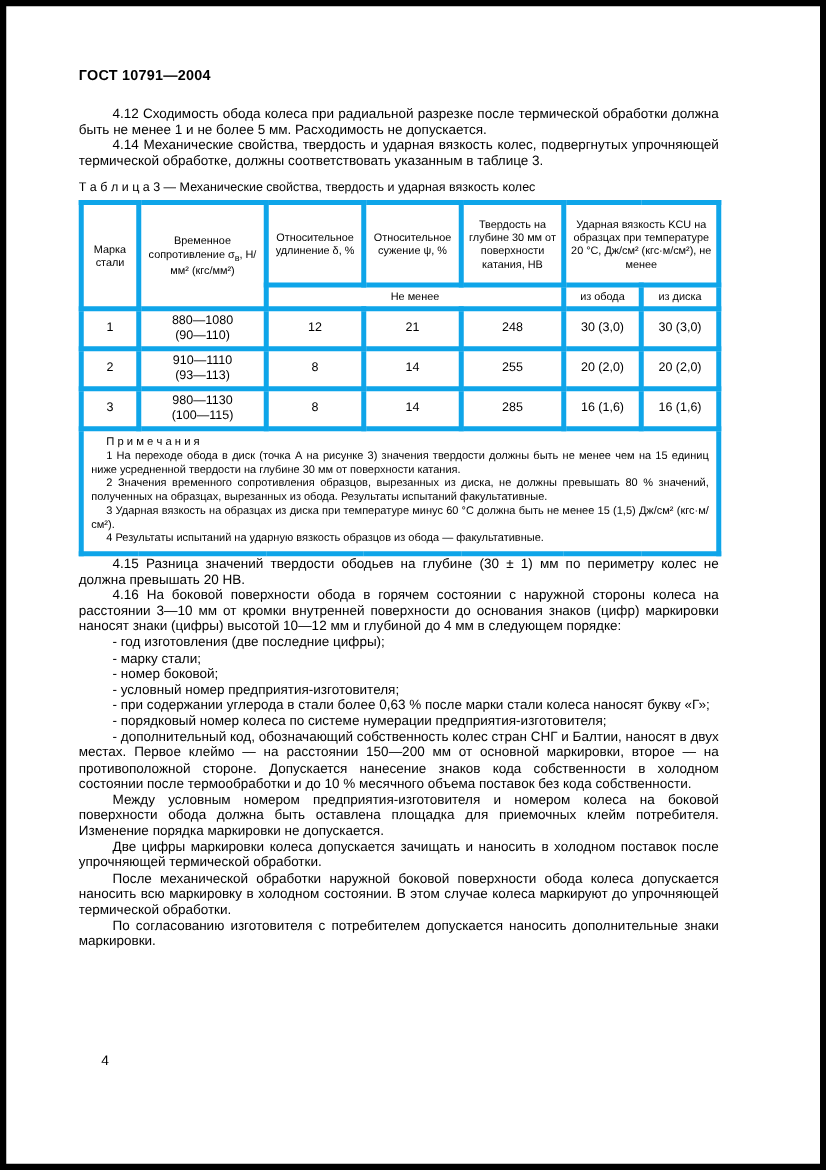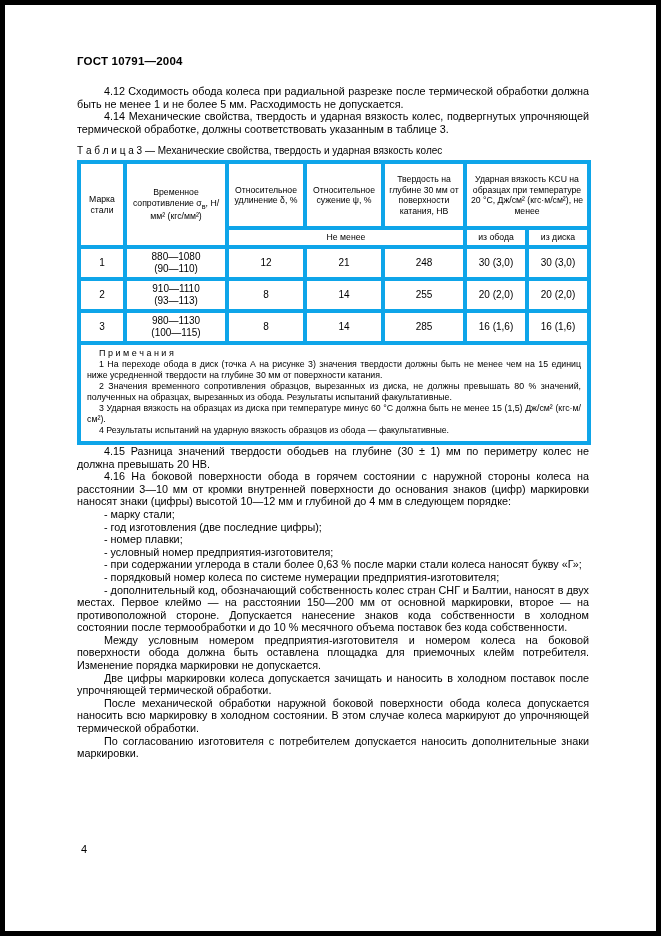--- a/index.html
+++ b/index.html
@@ -9,21 +9,21 @@
     position:relative;
     width:661px; height:936px;
     margin:0 auto;
     background:#ffffff;
     border:5px solid #000000;
     overflow:hidden;
     color:#000;
   }
   .content {
     position:absolute;
-    left:72px; top:50px;
+    left:58px; top:50px;
     width:512px;
   }
   .gost-header {
     font-weight:bold;
     font-size:11.5px;
     letter-spacing:0.2px;
     margin-bottom:18px;
   }
   p.body {
     font-size:10.8px;
@@ -166,23 +166,23 @@
             <p class="note">3 Ударная вязкость на образцах из диска при температуре минус 60 °С должна быть не менее 15 (1,5) Дж/см² (кгс·м/см²).</p>
             <p class="note">4 Результаты испытаний на ударную вязкость образцов из обода — факультативные.</p>
           </td>
         </tr>
       </tbody>
     </table>
 
     <p class="body after-table">4.15 Разница значений твердости ободьев на глубине (30 ± 1) мм по периметру колес не должна превышать 20 НВ.</p>
     <p class="body">4.16 На боковой поверхности обода в горячем состоянии с наружной стороны колеса на расстоянии 3—10 мм от кромки внутренней поверхности до основания знаков (цифр) маркировки наносят знаки (цифры) высотой 10—12 мм и глубиной до 4 мм в следующем порядке:</p>
 
+    <p class="body">-  год изготовления (две последние цифры);</p>
     <p class="body">-  марку стали;</p>
-    <p class="body">-  год изготовления (две последние цифры);</p>
-    <p class="body">-  номер плавки;</p>
+    <p class="body">-  номер боковой;</p>
     <p class="body">-  условный номер предприятия-изготовителя;</p>
     <p class="body">-  при содержании углерода в стали более 0,63 % после марки стали колеса наносят букву «Г»;</p>
     <p class="body">-  порядковый номер колеса по системе нумерации предприятия-изготовителя;</p>
     <p class="body">-  дополнительный код, обозначающий собственность колес стран СНГ и Балтии, наносят в двух местах. Первое клеймо — на расстоянии 150—200 мм от основной маркировки, второе — на противоположной стороне. Допускается нанесение знаков кода собственности в холодном состоянии после термообработки и до 10 % месячного объема поставок без кода собственности.</p>
 
     <p class="body">Между условным номером предприятия-изготовителя и номером колеса на боковой поверхности обода должна быть оставлена площадка для приемочных клейм потребителя. Изменение порядка маркировки не допускается.</p>
     <p class="body">Две цифры маркировки колеса допускается зачищать и наносить в холодном поставок после упрочняющей термической обработки.</p>
     <p class="body">После механической обработки наружной боковой поверхности обода колеса допускается наносить всю маркировку в холодном состоянии. В этом случае колеса маркируют до упрочняющей термической обработки.</p>
     <p class="body">По согласованию изготовителя с потребителем допускается наносить дополнительные знаки маркировки.</p>
 

